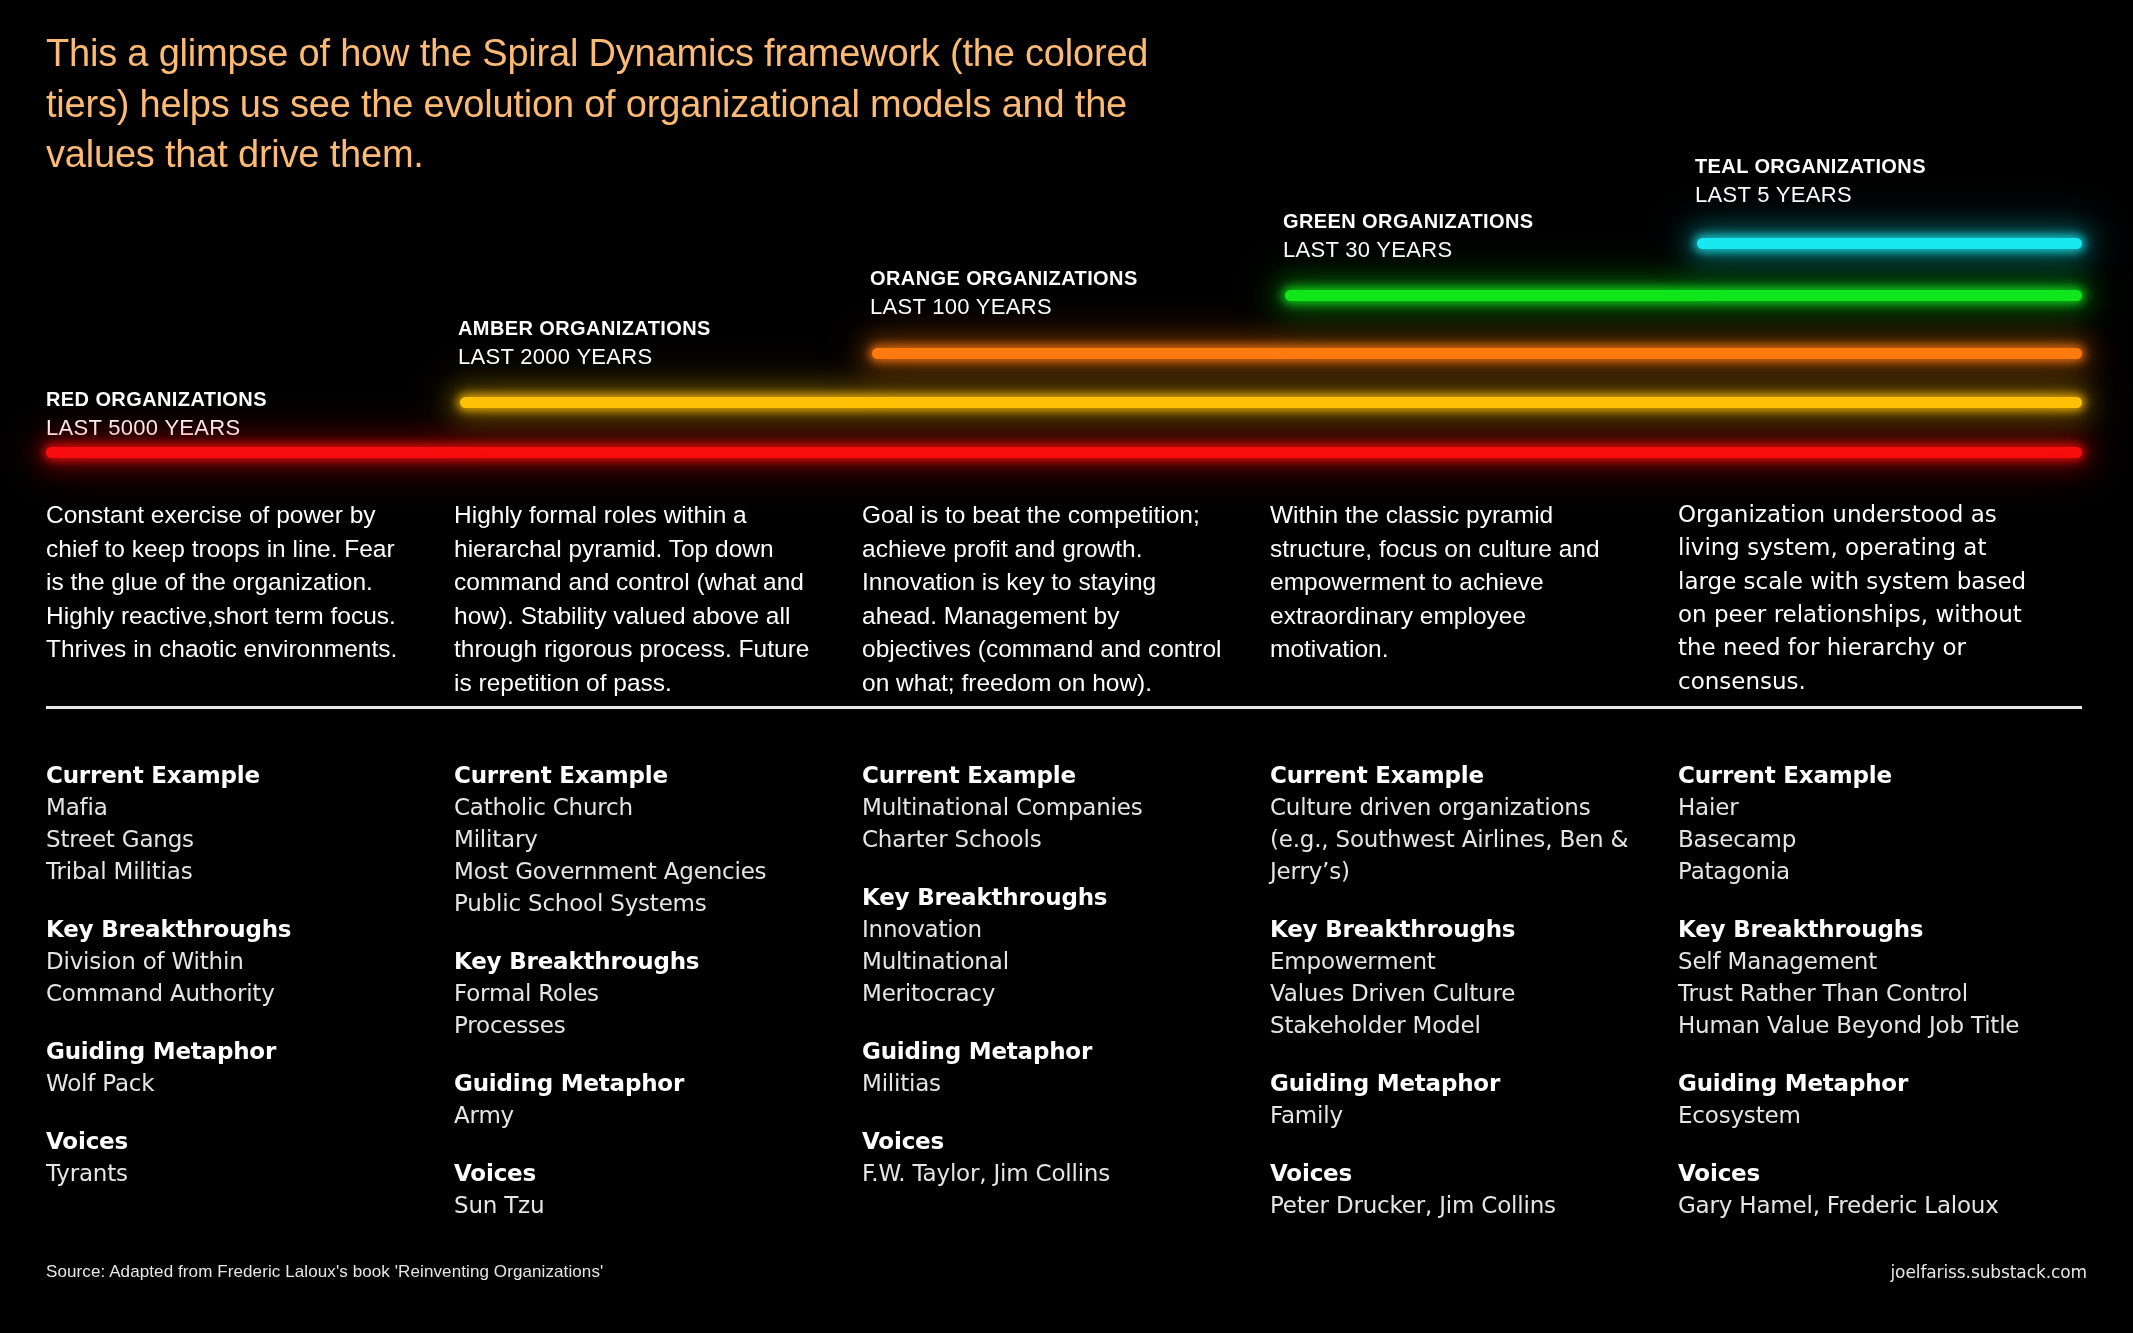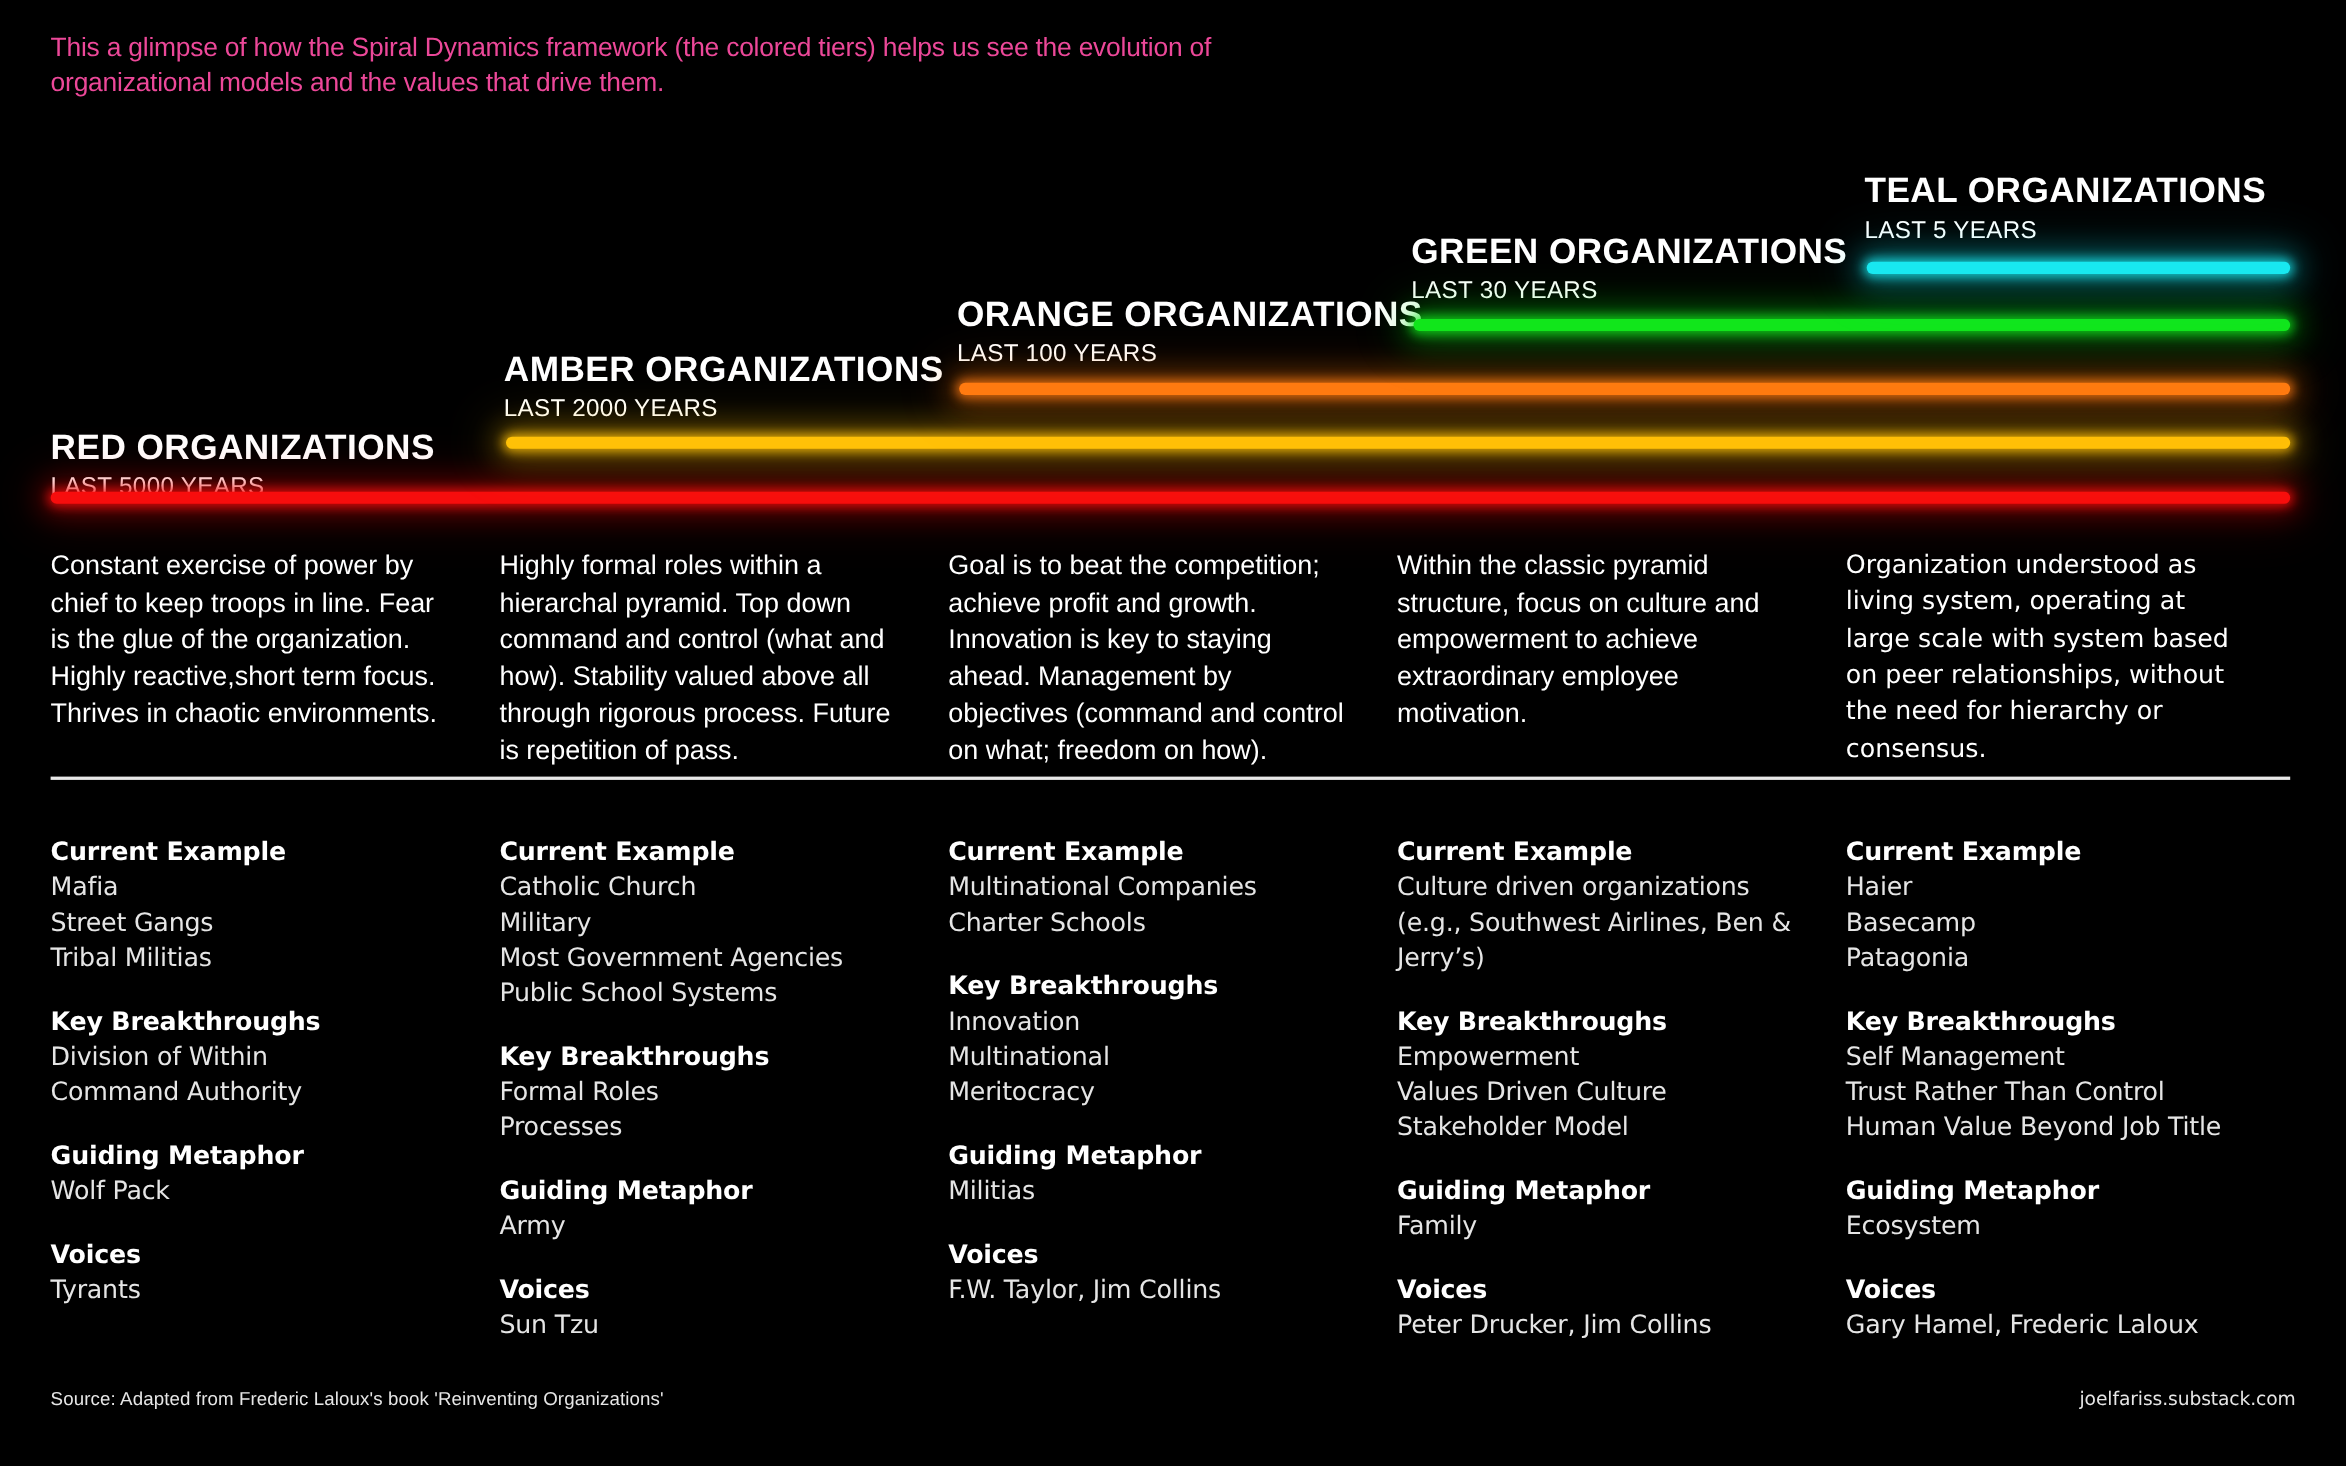--- a/index.html
+++ b/index.html
@@ -16,38 +16,38 @@
     color: #ffffff;
     -webkit-font-smoothing: antialiased;
   }
 
   
   #headline {
     position: absolute;
     left: 46px;
     top: 28px;
     width: 1120px;
-    font-size: 24px;
+    font-size: 38px;
     line-height: 1.33;
     font-weight: 400;
     letter-spacing: -0.2px;
-    color: #ec4899;
+    color: #fdba74;
     white-space: pre-line;
   }
 
   
   #tier-band {
     position: absolute;
     left: 0; top: 0;
     width: 2133px;
     height: 470px;
   }
   .tier-group { position: absolute; }
   .tier-title {
-    font-size: 32px;
+    font-size: 20px;
     font-weight: 700;
     letter-spacing: 0.4px;
     margin: 0;
     white-space: nowrap;
     text-align: right;
   }
   .tier-sub {
     font-size: 22px;
     font-weight: 400;
     letter-spacing: 0.3px;

